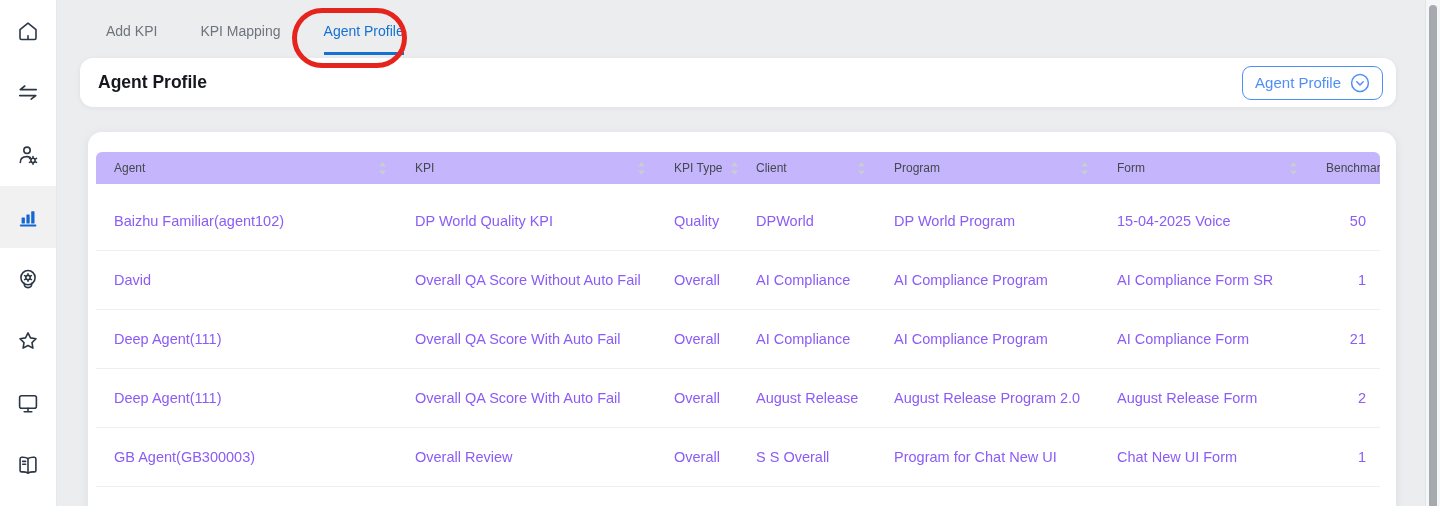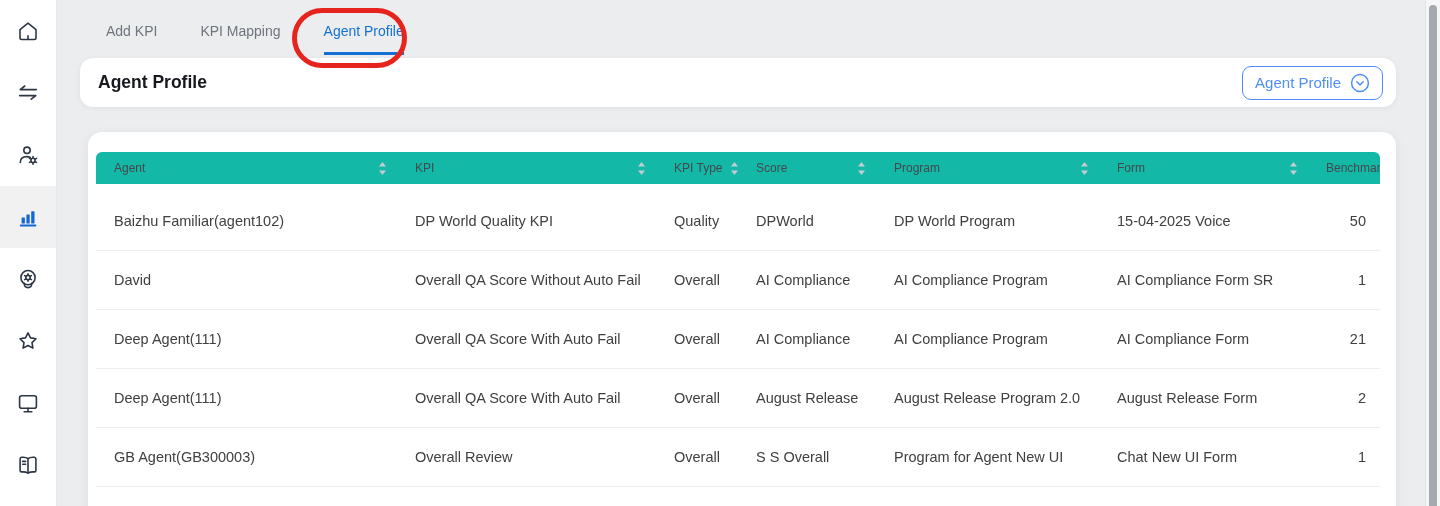--- a/index.html
+++ b/index.html
@@ -62,36 +62,36 @@
   
   .table-card {
     position:absolute; left:88px; top:132px; width:1308px; height:400px;
     background:#fff; border-radius:14px;
     box-shadow:0 2px 10px rgba(125,135,150,0.14);
     padding:20px 16px 0 8px; z-index:1;
   }
   .table-clip { width:1284px; height:370px; overflow:hidden; }
   table { width:1284px; table-layout:fixed; border-collapse:separate; border-spacing:0; }
   thead th {
-    height:40px; background:#14b8a6; padding:0;
+    height:40px; background:#c4b5fd; padding:0;
     border-bottom:8px solid #ffffff;   
     font-weight:400; cursor:pointer;
   }
   thead th:first-child { border-radius:6px 0 0 6px; }
   thead th:last-child  { border-radius:0 6px 6px 0; }
   .th-inner {
     display:flex; align-items:center; justify-content:space-between;
     padding:0 10px 0 18px;
     font-size:12px; color:#45484d; white-space:nowrap;
   }
   .th-inner .sort-icon { flex:0 0 auto; margin-left:8px; }
   tbody td {
     height:59px; padding:0 0 0 18px;
     border-bottom:1px solid #edeff1;
-    font-size:14.5px; color:#404040; white-space:nowrap;
+    font-size:14.5px; color:#8b5cf6; white-space:nowrap;
   }
   tbody td.num { text-align:right; padding:0 14px 0 0; }
 
   
   .scrollbar-track {
     position:absolute; right:0; top:0; width:15px; height:506px;
     background:#f5f6f7; border-left:1px solid #e3e4e6; z-index:6;
   }
   .scrollbar-thumb {
     position:absolute; left:3px; top:5px; width:8px; height:520px;
@@ -214,21 +214,21 @@
               <div class="th-inner">
                 <span>KPI Type</span>
                 <svg class="sort-icon" width="9" height="15" viewBox="0 0 9 15">
     <path d="M4.5 1 L8 5.6 H1 Z" fill="#c9ccd0"></path>
     <path d="M4.5 14 L1 9.4 H8 Z" fill="#c9ccd0"></path>
   </svg>
               </div>
             </th>
             <th>
               <div class="th-inner">
-                <span>Score</span>
+                <span>Client</span>
                 <svg class="sort-icon" width="9" height="15" viewBox="0 0 9 15">
     <path d="M4.5 1 L8 5.6 H1 Z" fill="#c9ccd0"></path>
     <path d="M4.5 14 L1 9.4 H8 Z" fill="#c9ccd0"></path>
   </svg>
               </div>
             </th>
             <th>
               <div class="th-inner">
                 <span>Program</span>
                 <svg class="sort-icon" width="9" height="15" viewBox="0 0 9 15">
@@ -288,21 +288,21 @@
             <td>August Release</td>
             <td>August Release Program 2.0</td>
             <td>August Release Form</td>
             <td class="num">2</td>
           </tr>
           <tr>
             <td>GB Agent(GB300003)</td>
             <td>Overall Review</td>
             <td>Overall</td>
             <td>S S Overall</td>
-            <td>Program for Agent New UI</td>
+            <td>Program for Chat New UI</td>
             <td>Chat New UI Form</td>
             <td class="num">1</td>
           </tr>
         </tbody>
     </table>
   </div>
 </section>
 
 <div class="scrollbar-track">
   <div class="scrollbar-thumb"></div>

